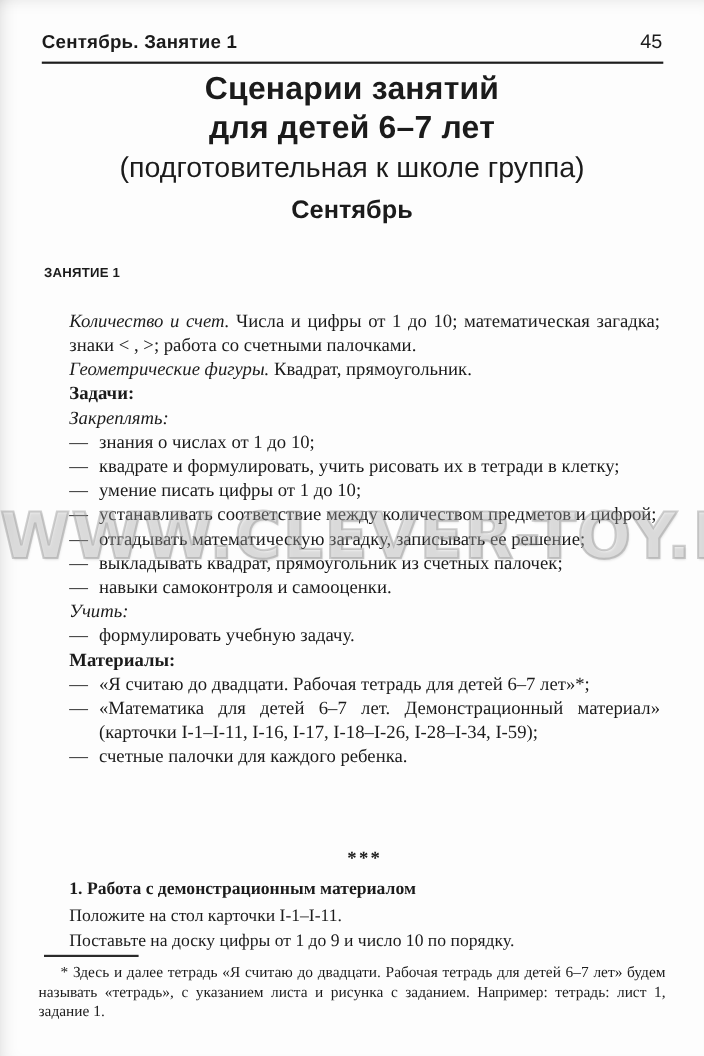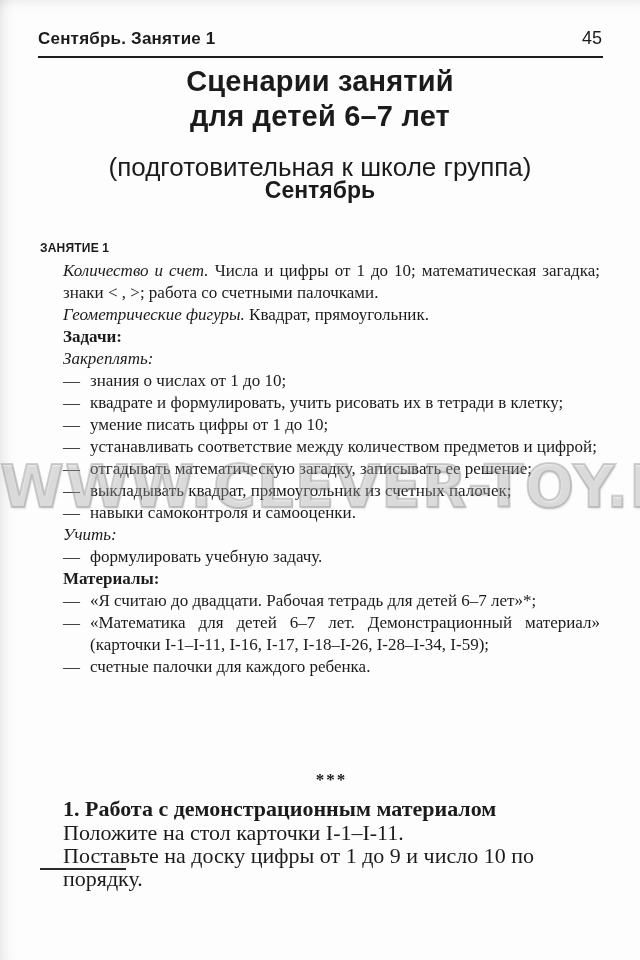--- a/index.html
+++ b/index.html
@@ -10,39 +10,39 @@
   }
   
   .header{position:absolute;top:28px;left:38px;right:38px;display:flex;justify-content:space-between;align-items:baseline;
     font-family:"Liberation Sans",sans-serif;}
   .header .running{font-weight:bold;font-size:17px;letter-spacing:.2px;}
   .header .pageno{font-size:18px;font-weight:400;}
   .header-rule{position:absolute;top:56px;left:38px;width:565px;height:2px;background:#1d1d1d;}
   
   .title{position:absolute;top:64px;left:0;right:0;text-align:center;font-family:"Liberation Sans",sans-serif;}
   .title .t-bold{font-weight:bold;font-size:29px;line-height:35px;letter-spacing:.2px;}
-  .title .t-sub{font-weight:400;font-size:26px;line-height:34px;margin-top:16px;}
+  .title .t-sub{font-weight:400;font-size:26px;line-height:34px;margin-top:1px;}
   .month{position:absolute;top:177px;left:0;right:0;text-align:center;
     font-family:"Liberation Sans",sans-serif;font-weight:bold;font-size:23px;}
   
   .lesson-heading{position:absolute;top:241px;left:40px;
     font-family:"Liberation Sans",sans-serif;font-weight:bold;font-size:12px;letter-spacing:.2px;}
   
-  .body{position:absolute;top:260px;left:63px;width:537px;font-size:17px;line-height:22px;text-align:justify;}
+  .body{position:absolute;top:281px;left:63px;width:537px;font-size:17px;line-height:22px;text-align:justify;}
   .body p{margin:0;}
   .indent{margin-left:27px;}
   .ital{font-style:italic;}
   .h-bold{font-weight:bold;}
   .h-ital{font-style:italic;}
   .li{padding-left:27px;}
   .dash{display:inline-block;margin-left:-27px;width:27px;text-indent:0;}
   
   .divider{position:absolute;top:770px;left:63px;width:537px;text-align:center;
     font-size:17px;font-weight:bold;letter-spacing:2px;}
-  .activity{position:absolute;top:797px;left:63px;width:537px;font-size:22px;line-height:23px;}
+  .activity{position:absolute;top:797px;left:63px;width:537px;font-size:16px;line-height:23px;}
   .activity .h-bold{margin-bottom:1px;}
   
   .footnote{position:absolute;top:868px;left:35px;width:570px;font-size:14px;line-height:18px;text-align:justify;}
   .fn-rule{width:86px;height:2px;background:#2a2a2a;margin:0 0 6px 5px;}
   .footnote p{margin:0;text-indent:20px;}
   
   .watermark{position:absolute;top:453px;left:0;right:0;text-align:right;white-space:nowrap;
     font-family:"DejaVu Sans",sans-serif;font-weight:bold;font-size:58px;letter-spacing:1px;
     color:rgba(200,200,200,.30);-webkit-text-stroke:2px rgba(135,135,135,.38);
     text-shadow:1px 2px 2px rgba(0,0,0,.10);pointer-events:none;z-index:5;}
@@ -147,15 +147,16 @@
     <div>
 
         <div class="act-line">Положите на стол карточки I-1–I-11.</div>
 
         <div class="act-line">Поставьте на доску цифры от 1 до 9 и число 10 по порядку.</div>
       </div>
   </div>
 
   <div class="footnote">
     <div class="fn-rule"></div>
+    <p>* Здесь и далее тетрадь «Я считаю до двадцати. Рабочая тетрадь для детей 6–7 лет» будем называть «тетрадь», с указанием листа и рисунка с заданием. Например: тетрадь: лист 1, задание 1.</p>
   </div>
 
 </div>
 
 </body></html>

